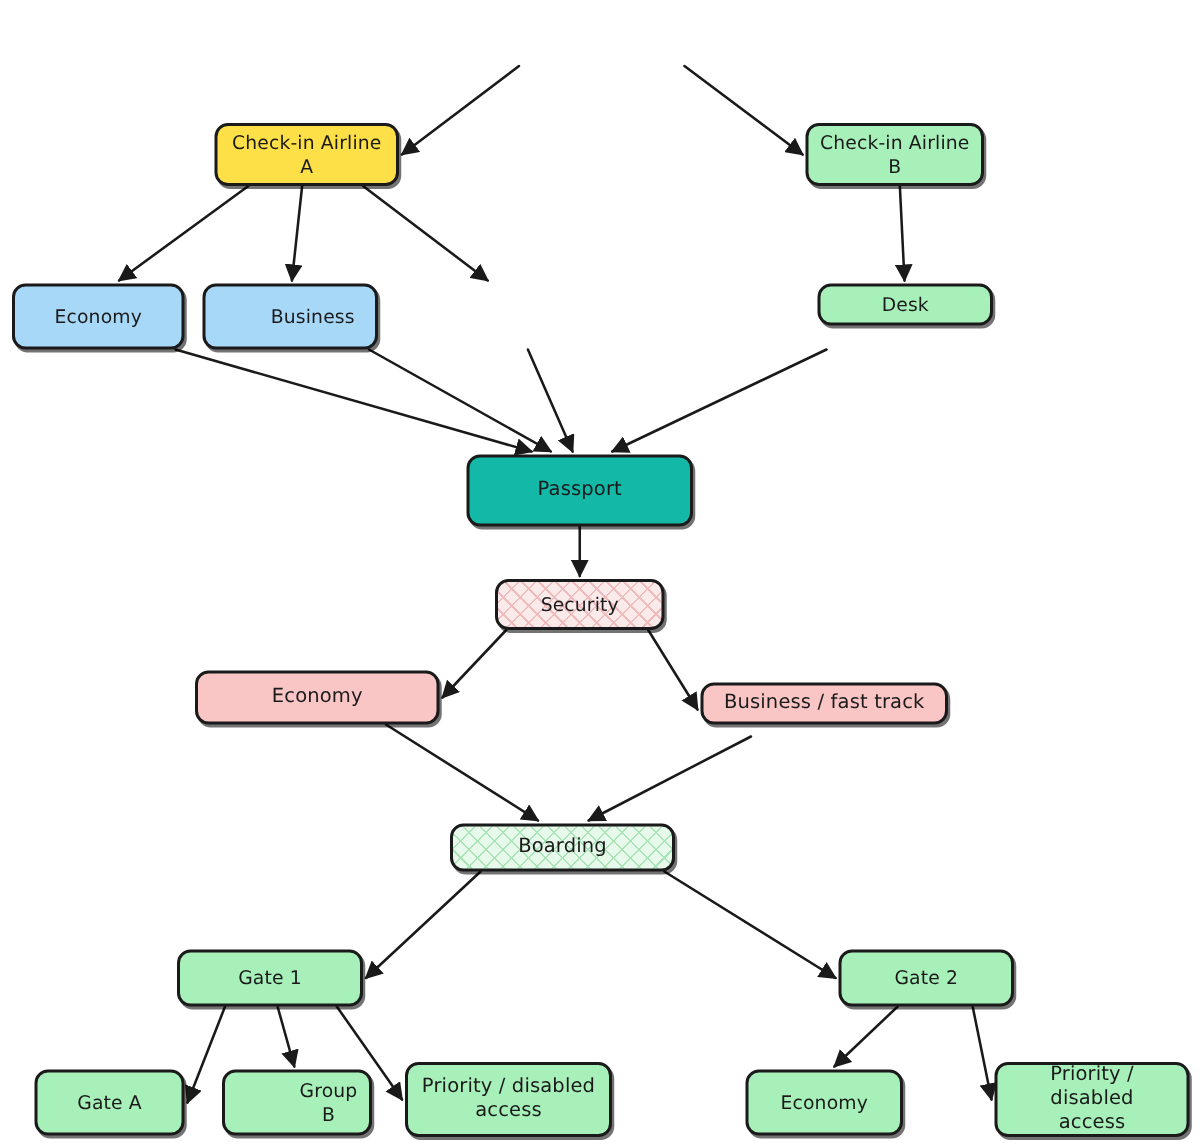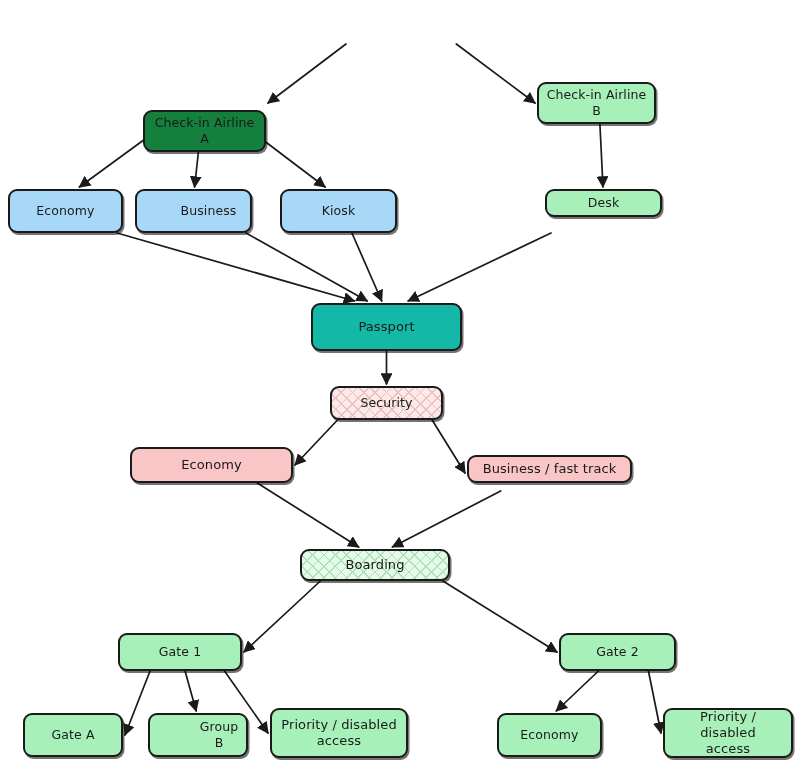--- a/index.html
+++ b/index.html
@@ -94,34 +94,31 @@
         <path d="M 442.9 581 L 557 652" marker-end="url(#arrow)"></path>
         <path d="M 150.04 671 L 125 735" marker-end="url(#arrow)"></path>
         <path d="M 185.04 671 L 196.2 711" marker-end="url(#arrow)"></path>
         <path d="M 224.52 671 L 268 733" marker-end="url(#arrow)"></path>
         <path d="M 598.46 671 L 556.3 711" marker-end="url(#arrow)"></path>
         <path d="M 648.44 671 L 661 733" marker-end="url(#arrow)"></path>
       </g>
   </svg>
 
   <div id="node-layer">
-      <div class="node" style="left: 143px; top: 82px; width: 123px; height: 42px; background: #15803d; font-size: 12.5px; margin-top: 28px;">
+      <div class="node" style="left: 143px; top: 82px; width: 123px; height: 42px; background: #fde047; font-size: 12.5px;">
         <span class="label">Check-in Airline A</span>
       </div>
       <div class="node" style="left: 537px; top: 82px; width: 119px; height: 42px; background: rgb(168, 240, 186); font-size: 12.5px;">
         <span class="label">Check-in Airline B</span>
       </div>
       <div class="node" style="left: 8px; top: 189px; width: 115px; height: 44px; background: rgb(168, 216, 248); font-size: 12.5px;">
         <span class="label">Economy</span>
       </div>
       <div class="node" style="left: 135px; top: 189px; width: 117px; height: 44px; background: rgb(168, 216, 248); font-size: 12.5px; padding-left: 36px;">
         <span class="label">Business</span>
-      </div>
-      <div class="node" style="left: 280px; top: 189px; width: 117px; height: 44px; background: rgb(168, 216, 248); font-size: 12.5px;">
-        <span class="label">Kiosk</span>
       </div>
       <div class="node" style="left: 545px; top: 189px; width: 117px; height: 28px; background: rgb(168, 240, 186); font-size: 12.5px;">
         <span class="label">Desk</span>
       </div>
       <div class="node" style="left: 311px; top: 303px; width: 151px; height: 48px; background: #14b8a6;">
         <span class="label">Passport</span>
       </div>
       <div class="node" style="left: 330px; top: 386px; width: 113px; height: 34px; background: repeating-linear-gradient(45deg, rgb(239, 189, 189) 0px, rgb(239, 189, 189) 1.2px, transparent 1.2px, transparent 8px), repeating-linear-gradient(-45deg, rgb(239, 189, 189) 0px, rgb(239, 189, 189) 1.2px, transparent 1.2px, transparent 8px), rgb(251, 234, 234); font-size: 12.5px;">
         <span class="label">Security</span>
       </div>

